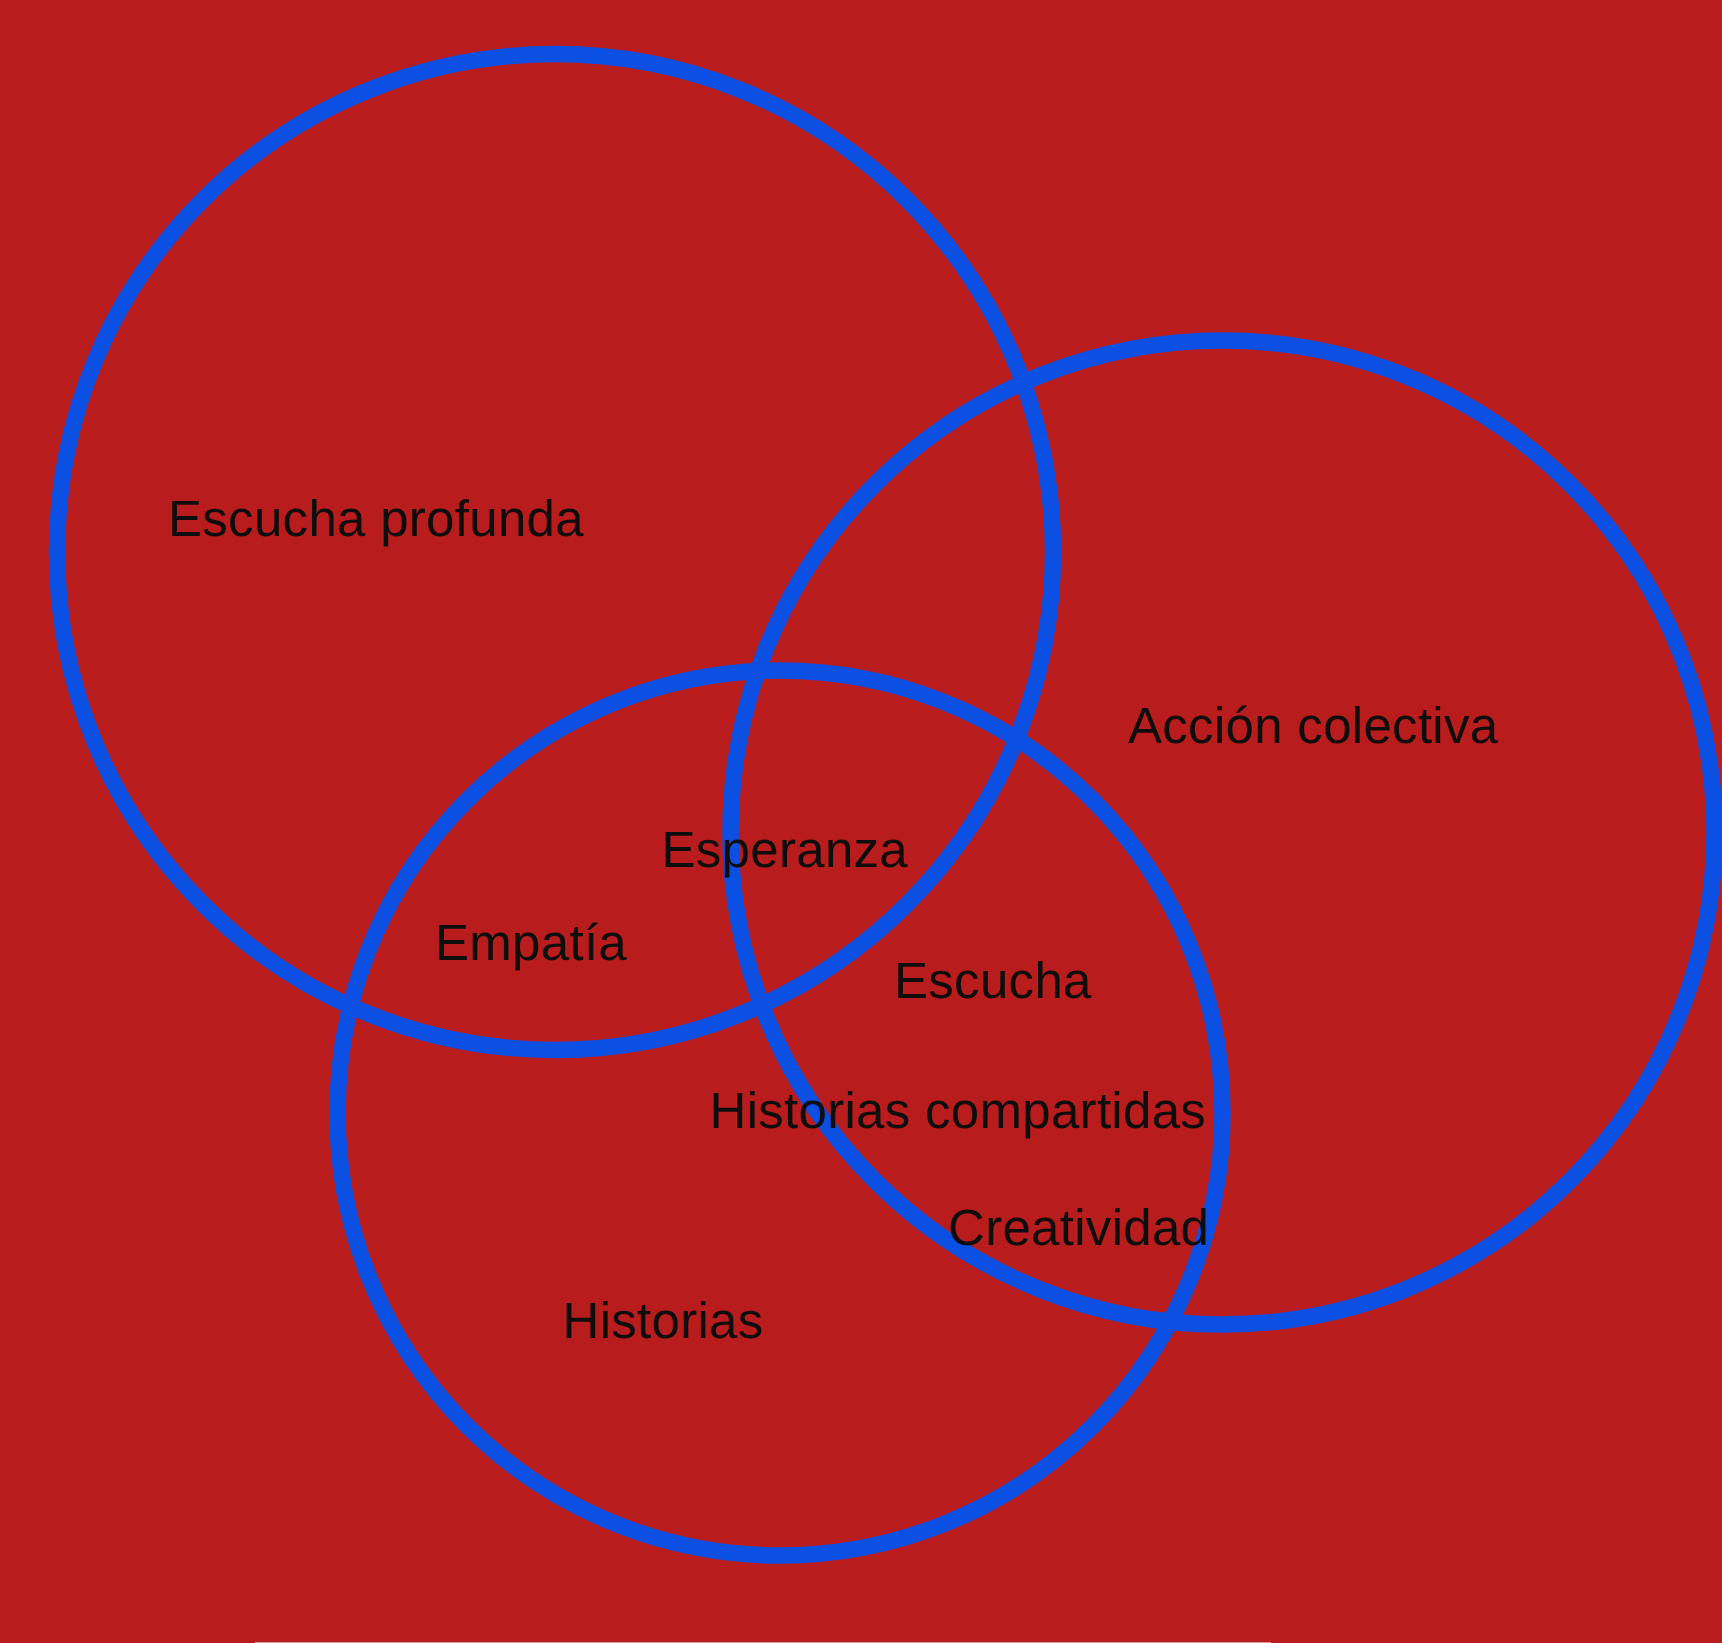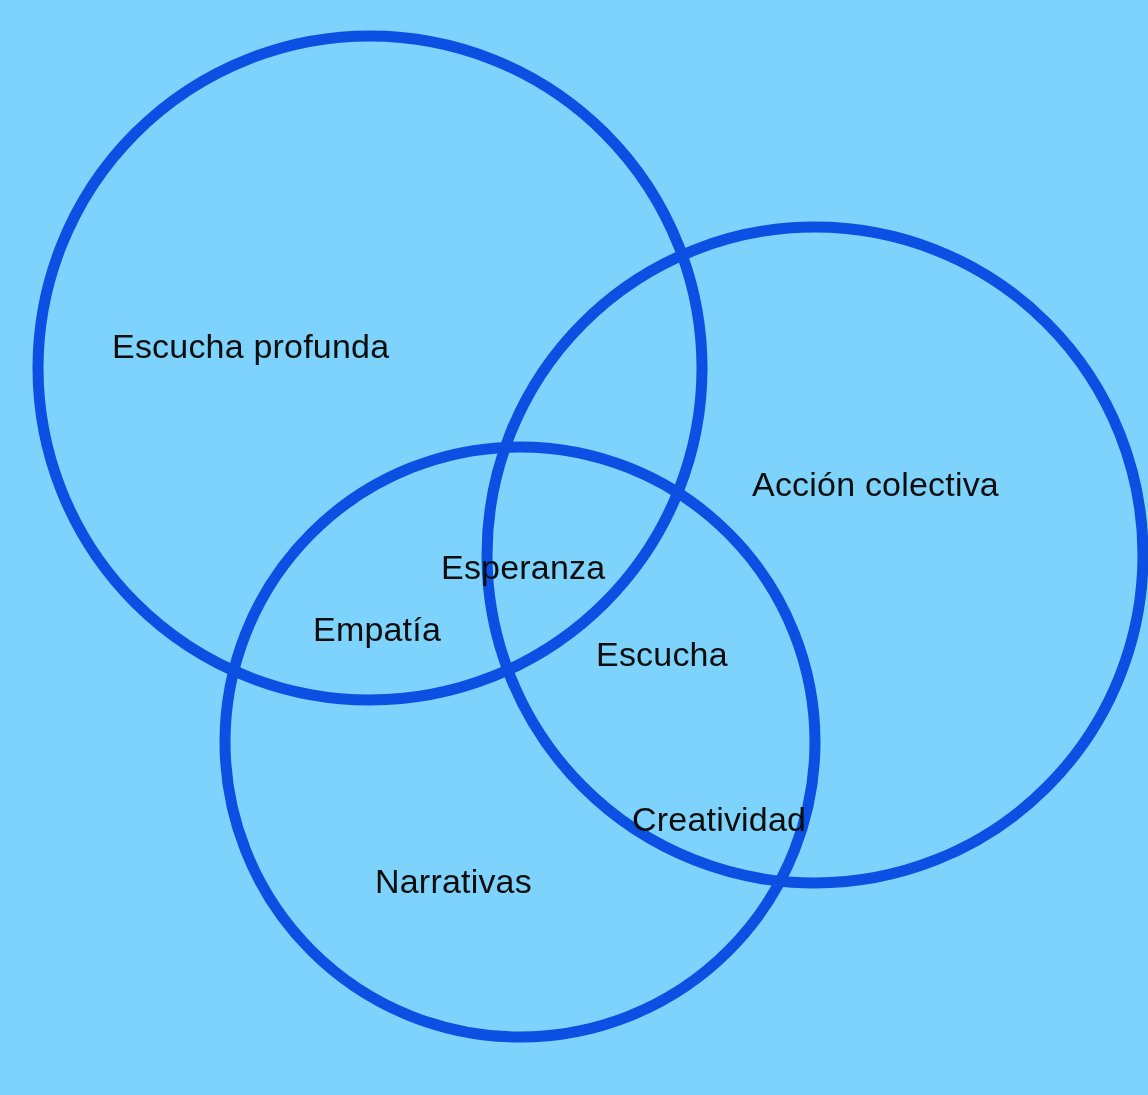--- a/index.html
+++ b/index.html
@@ -31,46 +31,47 @@
     line-height: 1;
     white-space: nowrap;
     letter-spacing: 0.2px;
     -webkit-font-smoothing: antialiased;
   }
   
   .lbl-escucha-profunda      { left: 112px; top: 329px; }
   .lbl-acompanamiento        { left: 461px; top: 351px; }
   .lbl-accion-colectiva      { left: 752px; top: 467px; }
   .lbl-esperanza             { left: 441px; top: 550px; }
-  .lbl-empatia               { left: 290px; top: 612px; margin-left: 23px; }
+  .lbl-empatia               { left: 290px; top: 612px; }
   .lbl-agencia               { left: 596px; top: 637px; }
   .lbl-historias-compartidas { left: 473px; top: 724px; }
   .lbl-creatividad           { left: 632px; top: 802px; text-align: center; }
   .lbl-narrativas            { left: 375px; top: 864px; }
 </style>
 </head>
 <body>
 
-<div id="stage" style="background: #7dd3fc;">
+<div id="stage" style="background: #b91c1c;">
 
   <svg id="venn-svg" viewBox="0 0 1148 1095" xmlns="http://www.w3.org/2000/svg">
     <circle cx="370" cy="368" r="332" fill="none" stroke="#0B4FE3" stroke-width="11"></circle>
     <circle cx="815" cy="555" r="328" fill="none" stroke="#0B4FE3" stroke-width="11"></circle>
     <circle cx="520" cy="742" r="295" fill="none" stroke="#0B4FE3" stroke-width="11"></circle>
   </svg>
 
   <span class="label lbl-escucha-profunda" style="color: rgb(13, 13, 13);">Escucha profunda</span>
 
 
   <span class="label lbl-accion-colectiva" style="color: rgb(13, 13, 13); text-align: center;">Acción colectiva</span>
 
   <span class="label lbl-esperanza" style="color: rgb(13, 13, 13);">Esperanza</span>
 
   <span class="label lbl-empatia" style="color: rgb(13, 13, 13);">Empatía</span>
 
   <span class="label lbl-agencia" style="color: rgb(13, 13, 13);">Escucha</span>
 
+  <span class="label lbl-historias-compartidas" style="color: rgb(13, 13, 13);">Historias compartidas</span>
 
   <span class="label lbl-creatividad" style="color: rgb(13, 13, 13);">Creatividad</span>
 
-  <span class="label lbl-narrativas" style="color: rgb(13, 13, 13);">Narrativas</span>
+  <span class="label lbl-narrativas" style="color: rgb(13, 13, 13);">Historias</span>
 
 </div>
 
 </body></html>

